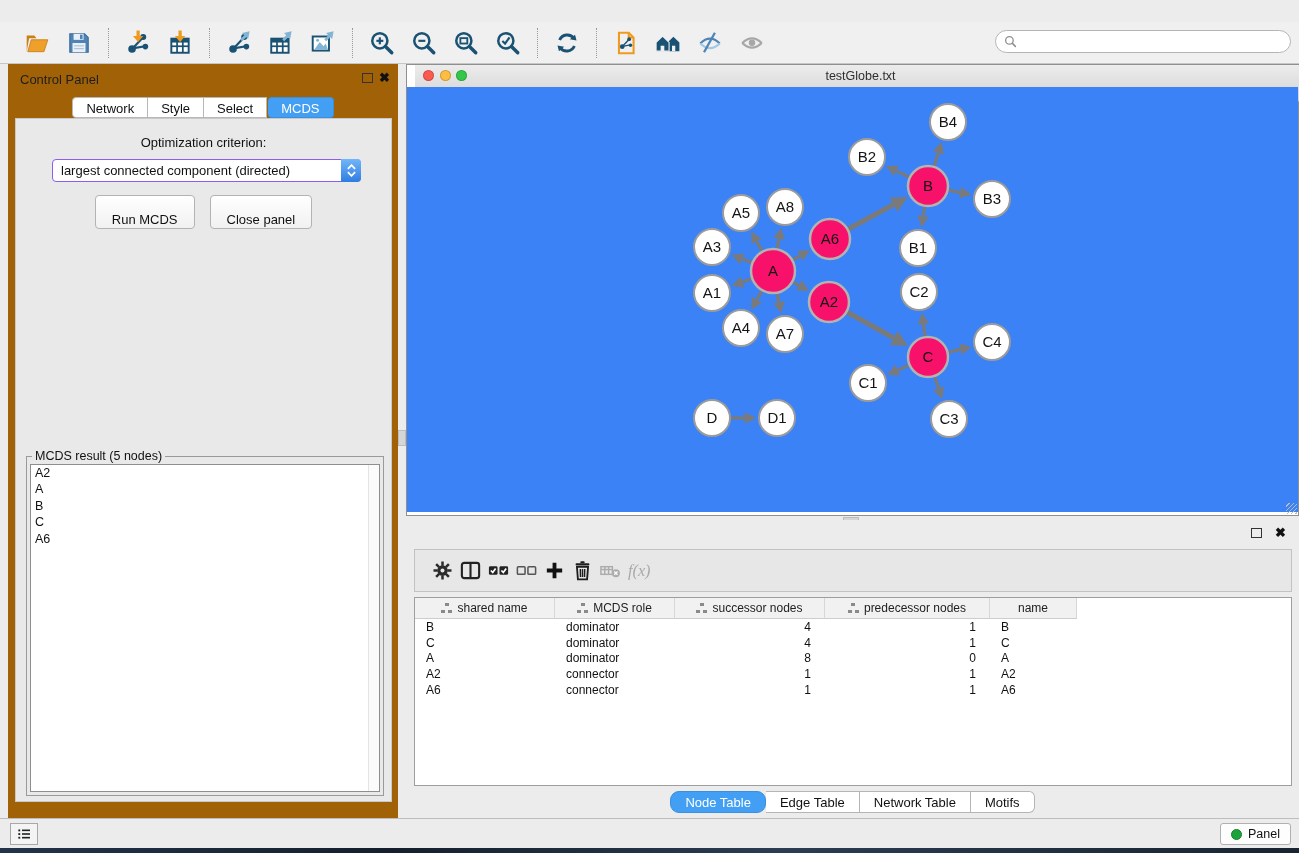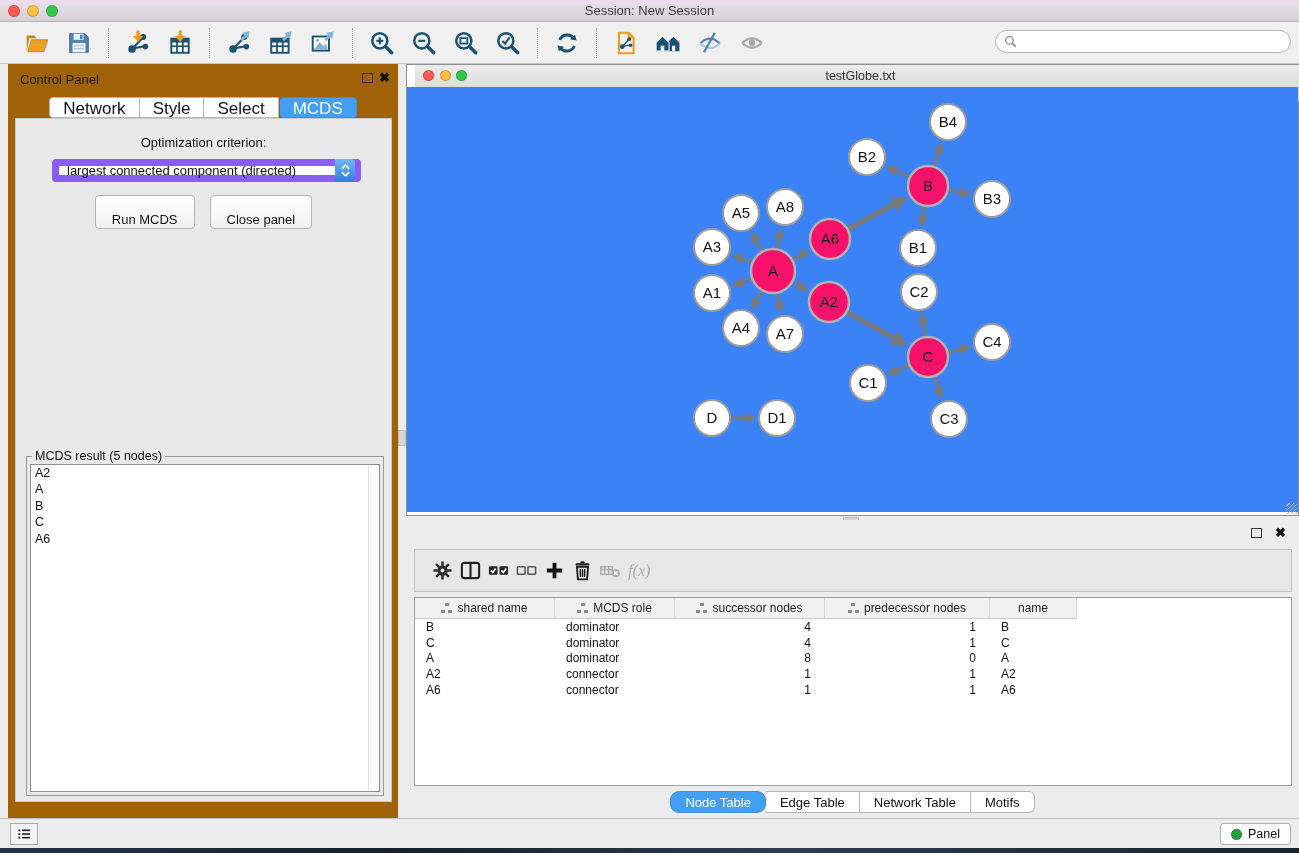--- a/index.html
+++ b/index.html
@@ -29,29 +29,29 @@
   .search-box input{border:none;outline:none;flex:1;font-size:13px;margin-left:5px;
     font-family:"Liberation Sans",sans-serif;background:transparent;}
 
   
   .control-panel{position:absolute;left:8px;top:64px;width:390px;height:754px;background:#a16207;}
   .panel-head{position:relative;height:30px;}
   .panel-title{position:absolute;left:12px;top:8px;font-size:13px;color:#1e1e1e;}
   .float-ico{position:absolute;top:9px;width:11px;height:10px;border:1.5px solid #333;}
   .close-ico{position:absolute;top:7px;font-size:13px;font-weight:bold;color:#111;line-height:14px;}
   .cp-tabs{position:absolute;left:0;right:0;top:33px;display:flex;justify-content:center;}
-  .cp-tab{background:#fff;border:1px solid #b8b8b8;border-left:none;font-size:17px;
+  .cp-tab{background:#fff;border:1px solid #b8b8b8;border-left:none;font-size:13px;
     padding:3px 13px;height:21px;line-height:15px;color:#111;}
   .cp-tab:first-child{border-left:1px solid #b8b8b8;border-radius:4px 0 0 4px;}
   .cp-tab.active{background:#429ff3;color:#fff;border-color:#3c8fdd;border-radius:4px;margin-left:1px;}
   .cp-content{position:absolute;left:7px;right:6px;top:54px;bottom:16px;background:#e9e9e9;
     border:1px solid #c9c9c9;}
   .opt-label{margin-top:16px;text-align:center;font-size:13px;color:#111;}
   .dropdown{position:relative;margin:9px 30px 0 36px;height:23px;background:#fff;
-    border:7px solid #8b5cf6;border-radius:4px;display:flex;align-items:center;}
+    border:1px solid #8b5cf6;border-radius:4px;display:flex;align-items:center;}
   .dropdown .dd-text{flex:1;font-size:13px;padding-left:8px;color:#111;white-space:nowrap;overflow:hidden;}
   .dd-stepper{width:20px;height:23px;margin:-1px -1px -1px 0;border-radius:0 4px 4px 0;
     background:linear-gradient(#72b6f9,#2f7de1);display:flex;flex-direction:column;
     align-items:center;justify-content:center;gap:1px;}
   .btn-row{display:flex;justify-content:center;gap:15px;margin-top:13px;}
   .cbtn{background:linear-gradient(#ffffff,#f1f1f1);border:1px solid #b3b3b3;border-radius:4px;
     font-size:13px;padding:16px 16px;height:22px;color:#111;font-family:"Liberation Sans",sans-serif;}
   .mcds-box{position:absolute;left:10px;right:7px;top:337px;bottom:5px;border:1px solid #9a9a9a;}
   .mcds-legend{position:absolute;top:-8px;left:5px;background:#e9e9e9;padding:0 3px;font-size:12.5px;color:#111;}
   .mcds-list{position:absolute;left:3px;right:3px;top:7px;bottom:3px;background:#fff;
@@ -109,28 +109,20 @@
     padding:0 10px;font-size:12.5px;color:#111;}
   .mem-dot{width:11px;height:11px;border-radius:50%;background:#1ea33c;border:1px solid #17822f;}
   .desktop-strip{position:absolute;left:0;bottom:0;width:100%;height:5px;
     background:linear-gradient(90deg,#22344a,#141f2b 30%,#2a3d52 60%,#18242f);}
 </style>
 </head>
 <body>
 
 <div class="screen">
 
-  <div class="titlebar">
-    <div class="traffic">
-      <span class="tl red"></span>
-      <span class="tl yellow"></span>
-      <span class="tl green"></span>
-    </div>
-    <div class="win-title">Session: New Session</div>
-  </div>
 
   <div class="toolbar">
     <div id="toolbar-icons" style="display:flex;align-items:center;">
         <div class="tb-group">
           <div class="tbtn">
             <svg width="26" height="26" viewBox="0 0 24 24">
               <g>
                 <path d="M2.5 20 V5 h7 l2 2.5 h-6.8 z" fill="#c87f17"></path>
                 <path d="M3.5 20 l3.2-11 h15.3 l-3.6 11 z" fill="#efa02a" stroke="#c87f17" stroke-width="0.8"></path>
               </g>

